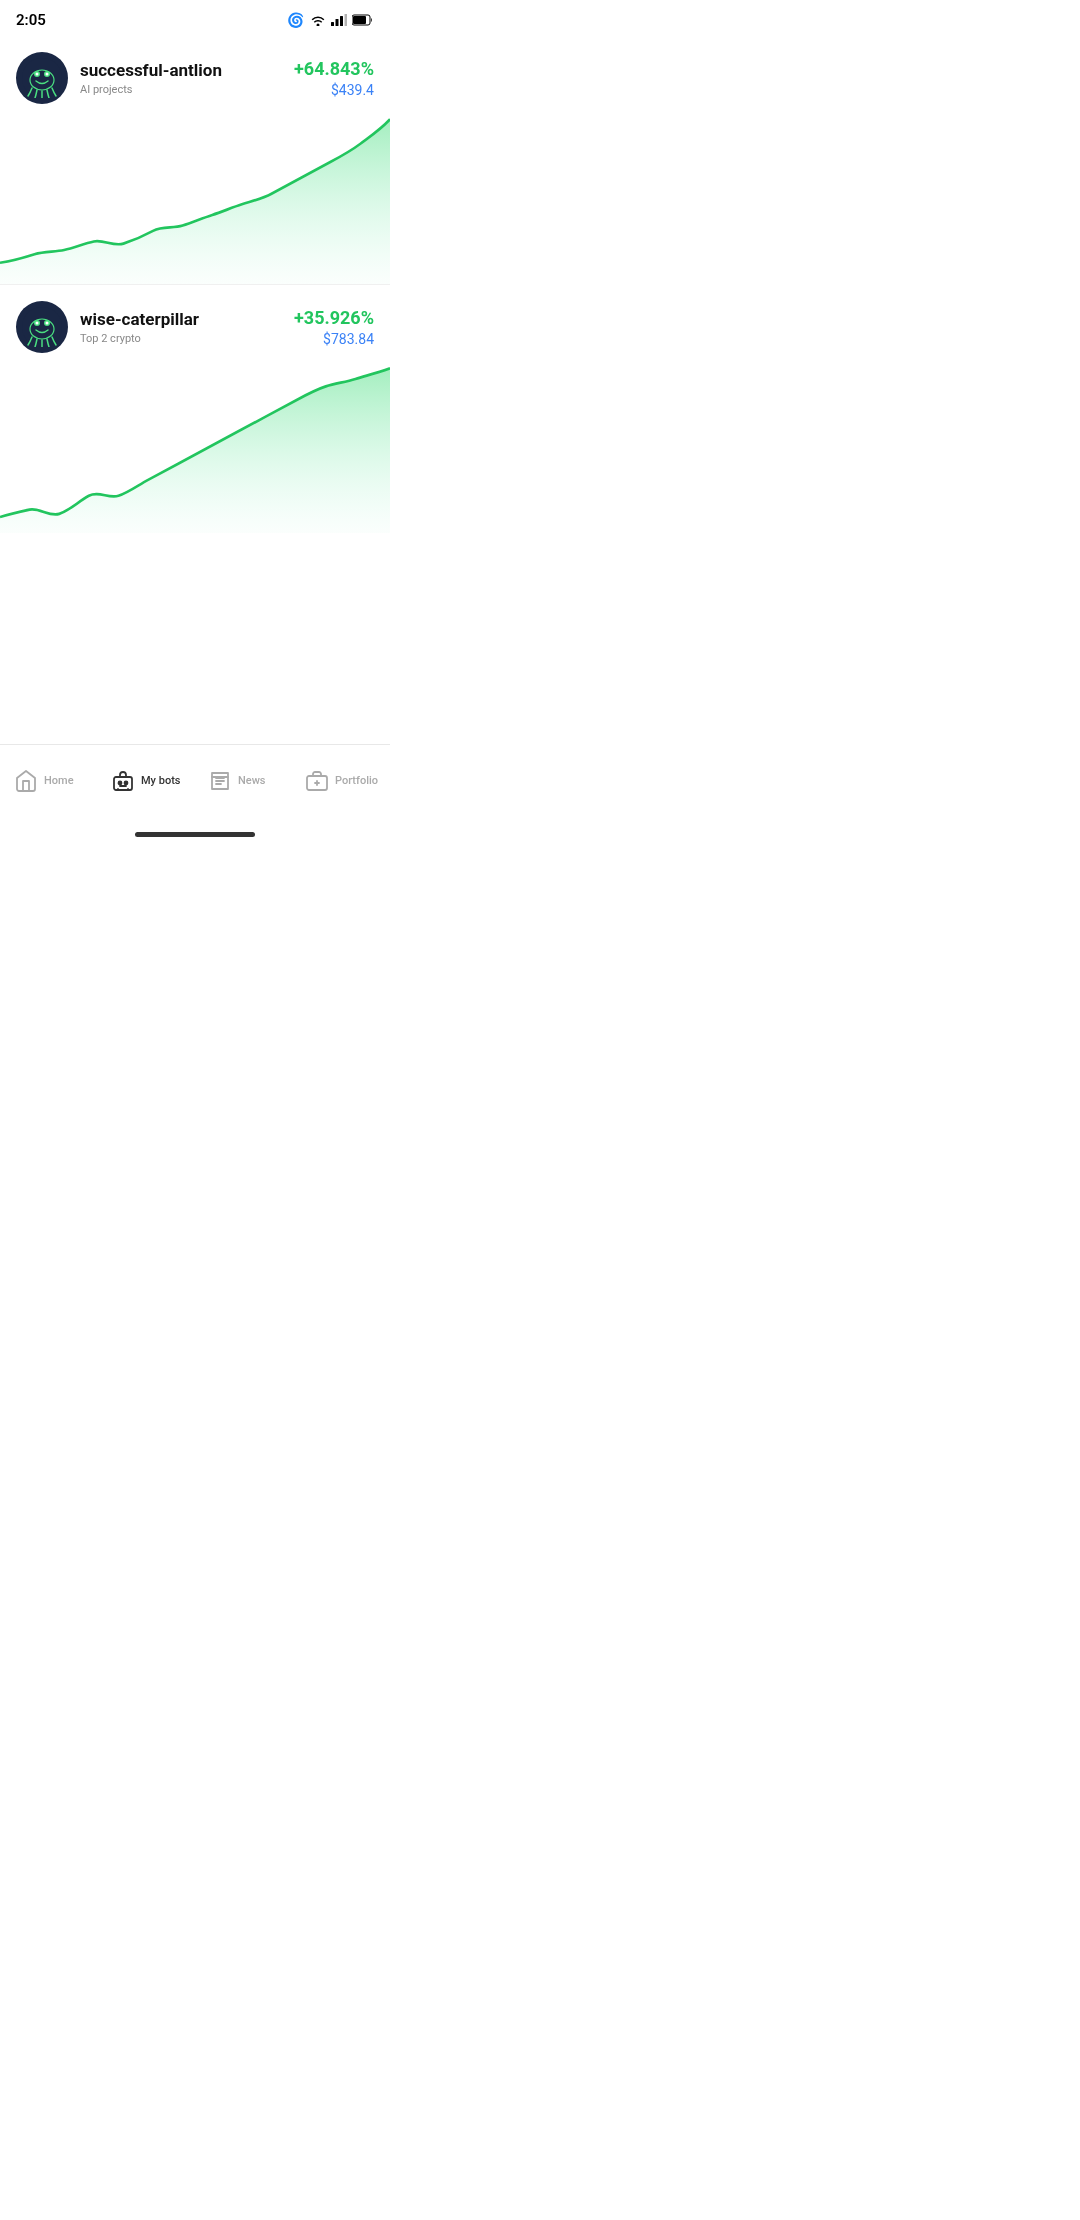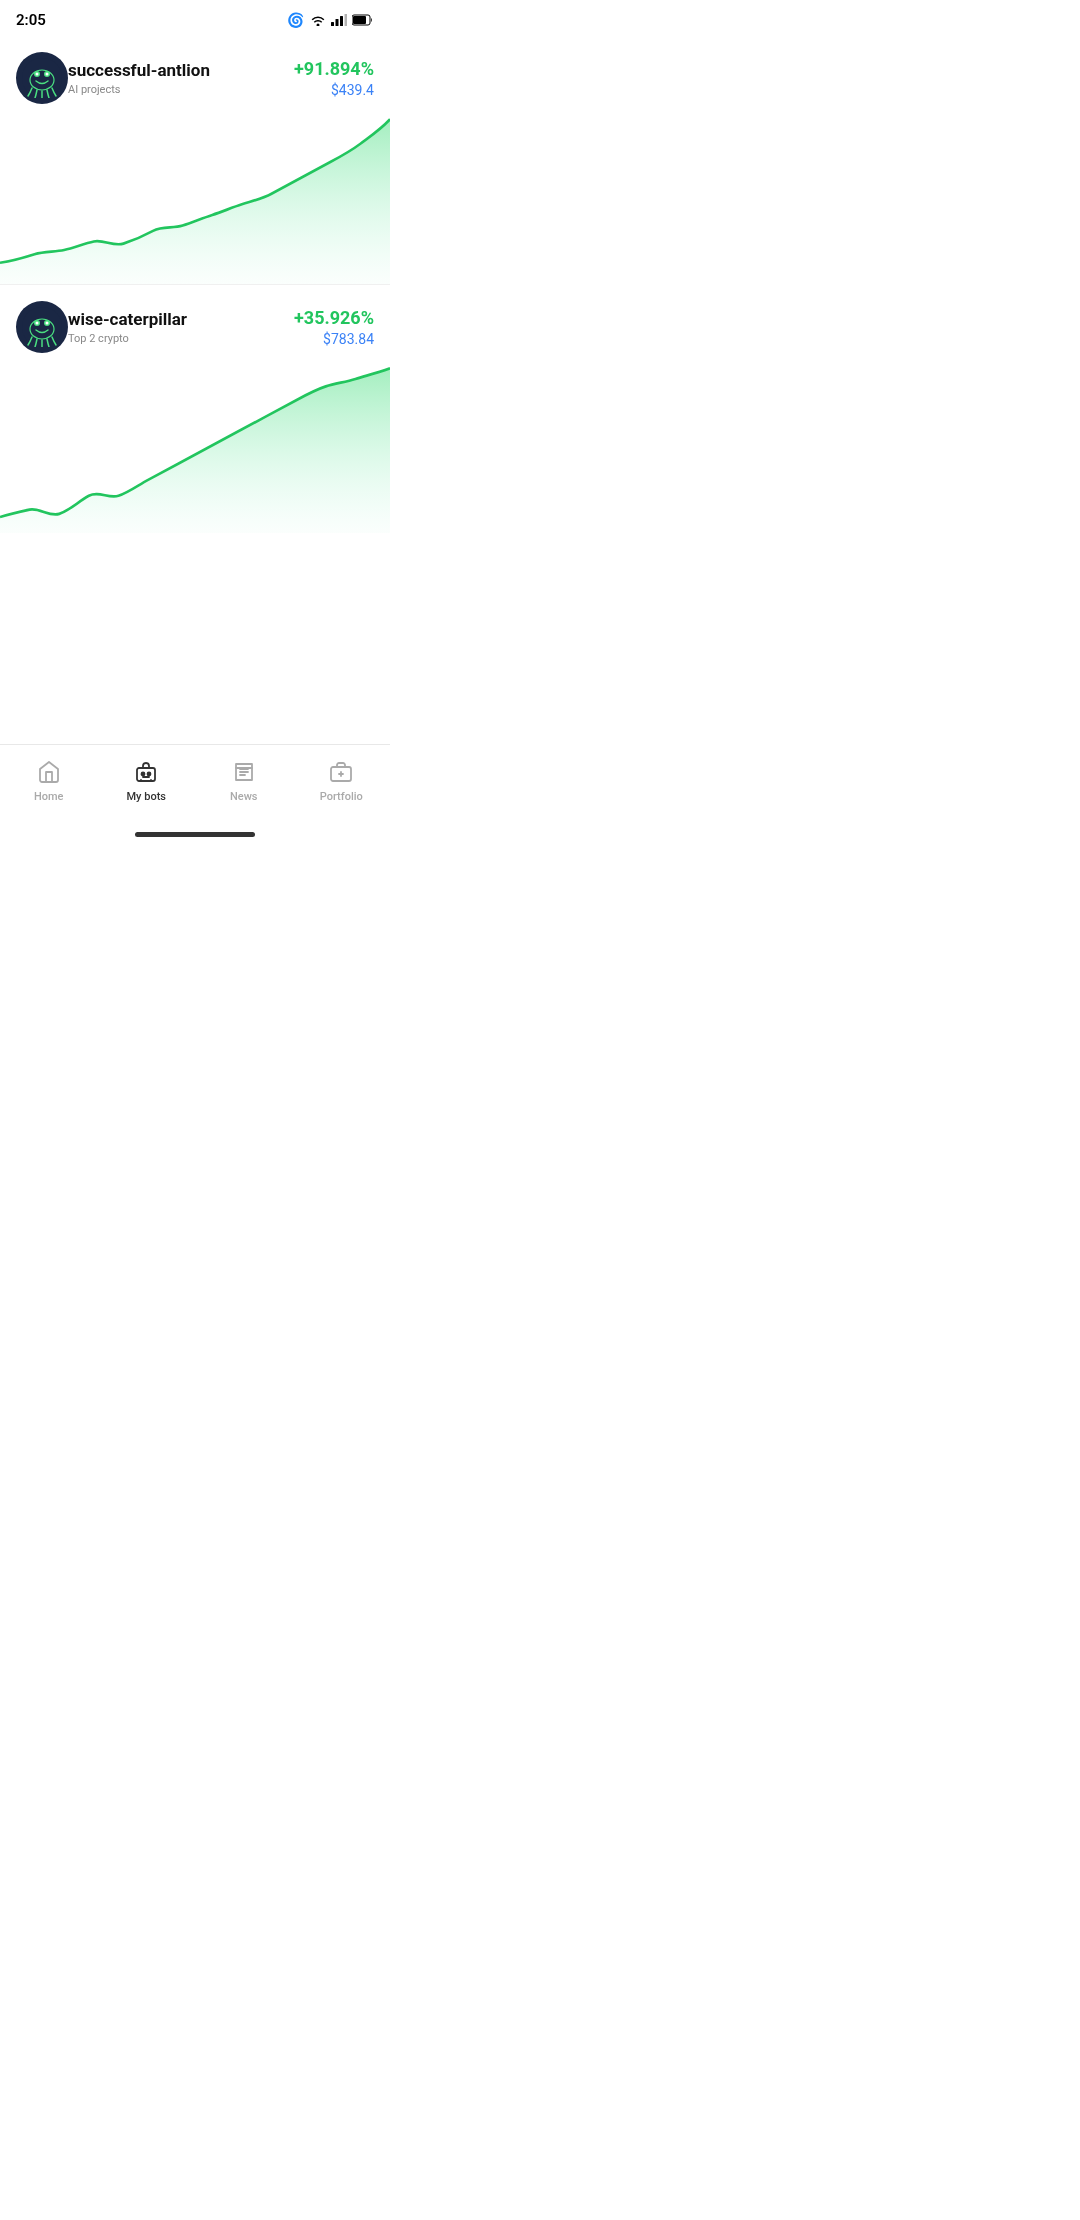--- a/index.html
+++ b/index.html
@@ -55,20 +55,21 @@
     .bot-header {
       display: flex;
       align-items: center;
       justify-content: space-between;
       padding: 16px 16px 10px;
     }
 
     .bot-info {
       display: flex;
       align-items: center;
+      gap: 12px;
     }
 
     .bot-avatar {
       width: 52px;
       height: 52px;
       border-radius: 50%;
       background: #1a2744;
       display: flex;
       align-items: center;
       justify-content: center;
@@ -137,21 +138,21 @@
       border-top: 1px solid #e8e8e8;
       display: flex;
       align-items: center;
       justify-content: space-around;
       padding-bottom: 8px;
       flex-shrink: 0;
     }
 
     .nav-item {
       display: flex;
-      flex-direction: column;
+      flex-direction: row;
       align-items: center;
       gap: 4px;
       flex: 1;
       cursor: pointer;
       padding: 8px 12px;
     }
 
     .nav-icon {
       width: 28px;
       height: 28px;
@@ -245,21 +246,21 @@
 
             <ellipse cx="20" cy="22" rx="12" ry="10" fill="none" stroke="#4ade80" stroke-width="1.2"></ellipse>
           </svg>
         </div>
         <div>
           <div class="bot-name">successful-antlion</div>
           <div class="bot-subtitle">AI projects</div>
         </div>
       </div>
       <div class="bot-stats">
-        <div class="bot-percent">+91.894%</div>
+        <div class="bot-percent">+64.843%</div>
         <div class="bot-value">$439.4</div>
       </div>
     </div>
 
     <div class="chart-container">
       <svg viewBox="0 0 395 160" preserveAspectRatio="none" xmlns="http://www.w3.org/2000/svg">
         <defs>
           <linearGradient id="chartGrad1" x1="0" y1="0" x2="0" y2="1">
             <stop offset="0%" stop-color="#4ade80" stop-opacity="0.5"></stop>
             <stop offset="100%" stop-color="#a7f3d0" stop-opacity="0.05"></stop>

